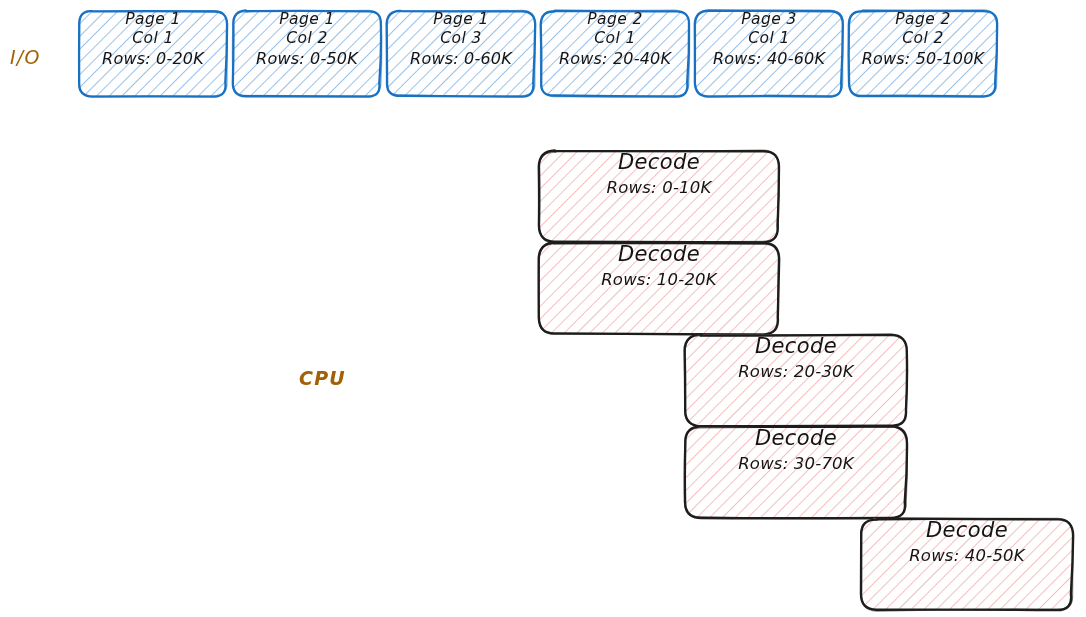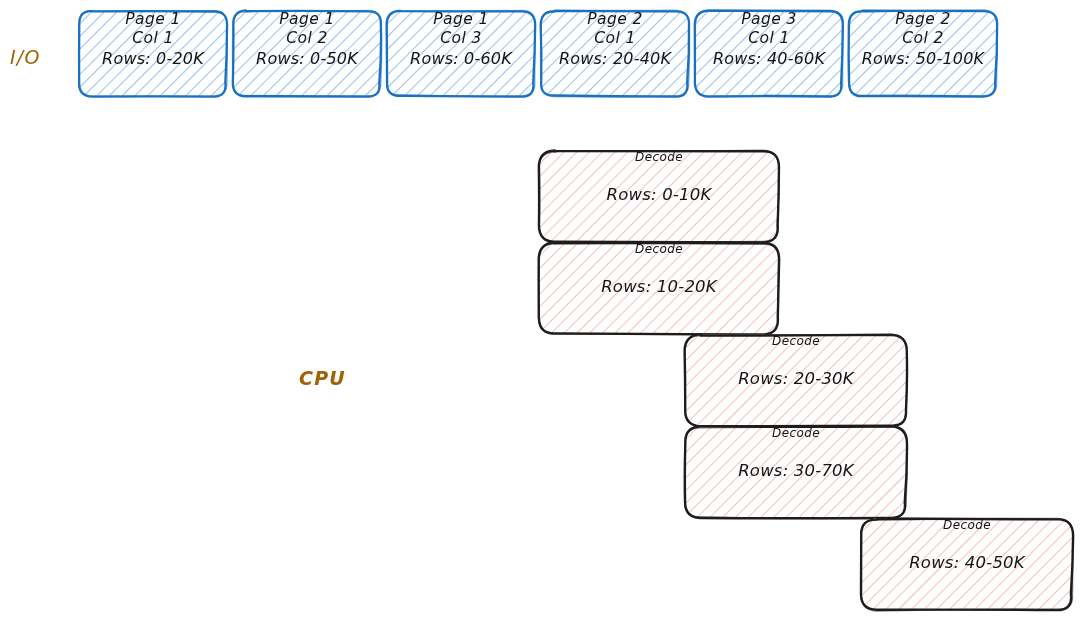--- a/index.html
+++ b/index.html
@@ -68,22 +68,22 @@
     width: 150px;
     height: 87px;
     top: 10px;
   }
   .io-box .box-line-1 { font-size: 15.5px; letter-spacing: .4px; }
   .io-box .box-line-2 { font-size: 15.5px; letter-spacing: .4px; }
   .io-box .box-line-3 { font-size: 16px; letter-spacing: .2px; margin-top: 1px; }
 
   
   .decode-box { height: 93px; }
-  .decode-box .box-line-1 { font-size: 12px; letter-spacing: .4px; }
-  .decode-box .box-line-2 { font-size: 16.5px; letter-spacing: .2px; margin-top: 20px; }
+  .decode-box .box-line-1 { font-size: 21px; letter-spacing: .4px; }
+  .decode-box .box-line-2 { font-size: 16.5px; letter-spacing: .2px; margin-top: 2px; }
 </style>
 </head>
 <body>
 
 <div id="diagram-canvas">
 
   <svg width="0" height="0" style="position:absolute;" aria-hidden="true">
     <defs>
       <pattern id="hatch-blue" width="9" height="9" patternUnits="userSpaceOnUse" patternTransform="rotate(45)">
         <line x1="0" y1="0" x2="0" y2="9" stroke="#7cb3e8" stroke-width="1.6"></line>

